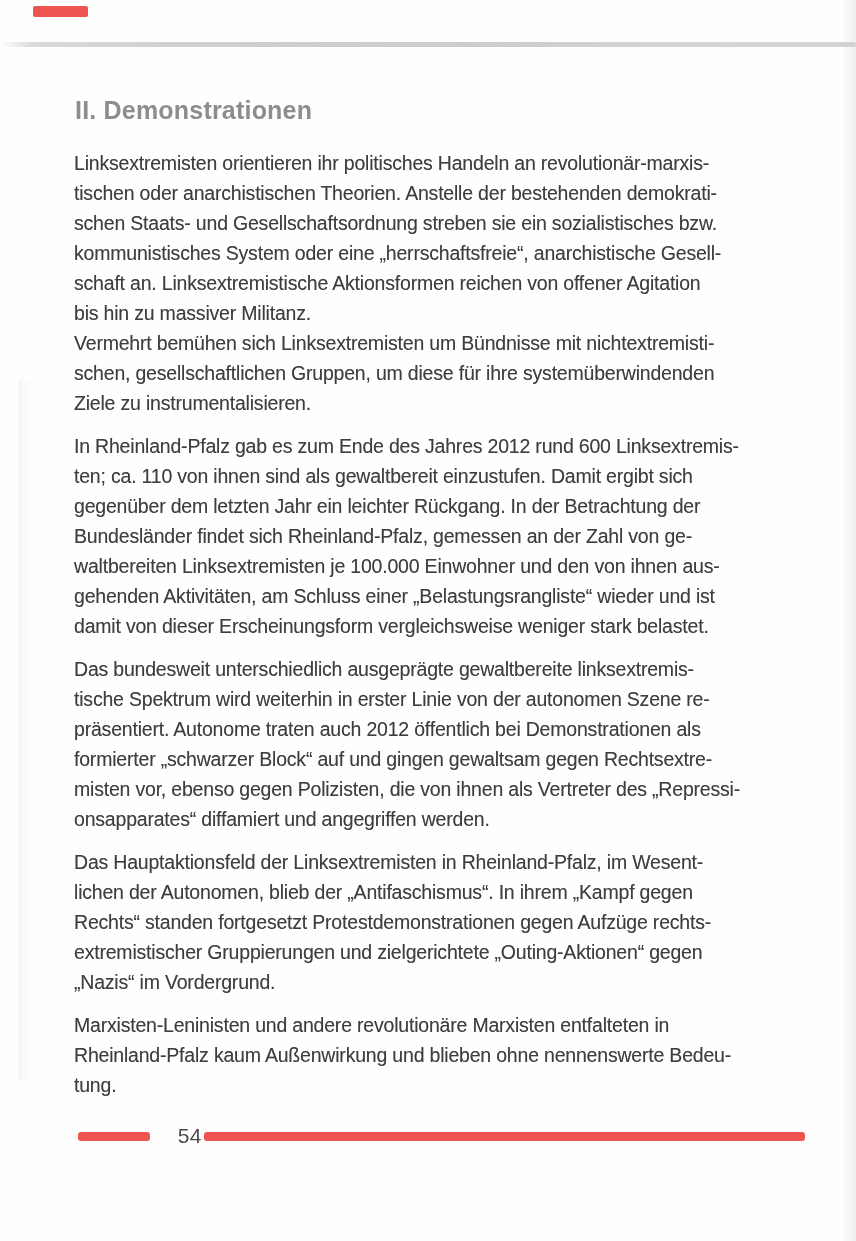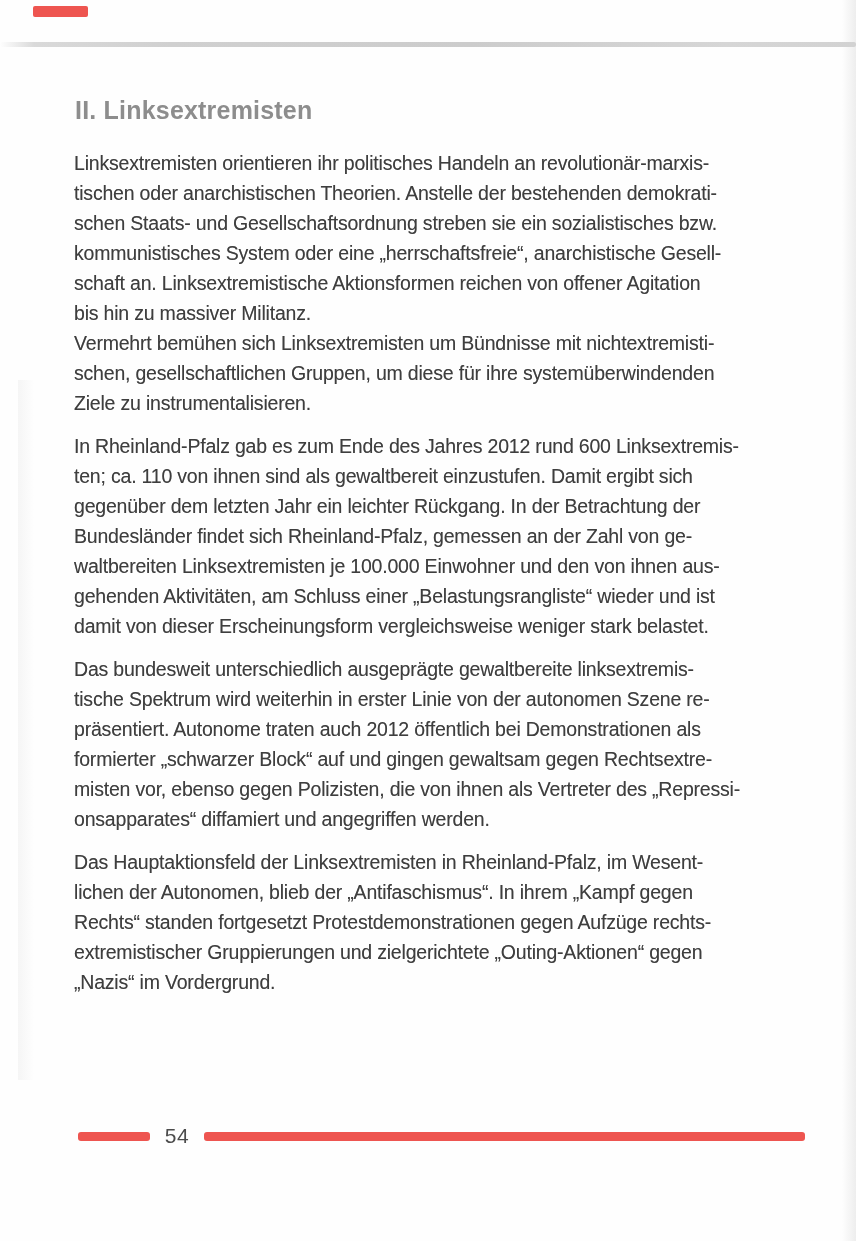--- a/index.html
+++ b/index.html
@@ -80,21 +80,21 @@
   .footer-bar-short {
     position: absolute;
     top: 4px; left: 78px;
     width: 72px; height: 9px;
     border-radius: 3px;
   }
   .footer-page-number {
     position: absolute;
     top: -4px; left: 152px;
     width: 50px;
-    text-align: center;
+    text-align: right;
     font-size: 21px;
     color: #4c4c4c;
     letter-spacing: 0.5px;
   }
   .footer-bar-long {
     position: absolute;
     top: 4px; left: 204px;
     width: 601px; height: 9px;
     border-radius: 3px;
   }
@@ -104,21 +104,21 @@
 
 <div class="page">
 
   <div class="scan-edge-left"></div>
   <div class="scan-edge-right"></div>
 
   <div class="chapter-marker" style="background: rgb(238, 85, 80);"></div>
 
   <div class="top-rule"></div>
 
-  <h1 class="heading">II. Linksextremisten</h1>
+  <h1 class="heading">II. Demonstrationen</h1>
 
   <div class="content">
     <p class="para">Linksextremisten orientieren ihr politisches Handeln an revolutionär-marxis-
 tischen oder anarchistischen Theorien. Anstelle der bestehenden demokrati-
 schen Staats- und Gesellschaftsordnung streben sie ein sozialistisches bzw.
 kommunistisches System oder eine „herrschaftsfreie“, anarchistische Gesell-
 schaft an. Linksextremistische Aktionsformen reichen von offener Agitation
 bis hin zu massiver Militanz.
 Vermehrt bemühen sich Linksextremisten um Bündnisse mit nichtextremisti-
 schen, gesellschaftlichen Gruppen, um diese für ihre systemüberwindenden
@@ -134,20 +134,23 @@
 tische Spektrum wird weiterhin in erster Linie von der autonomen Szene re-
 präsentiert. Autonome traten auch 2012 öffentlich bei Demonstrationen als
 formierter „schwarzer Block“ auf und gingen gewaltsam gegen Rechtsextre-
 misten vor, ebenso gegen Polizisten, die von ihnen als Vertreter des „Repressi-
 onsapparates“ diffamiert und angegriffen werden.</p>
     <p class="para">Das Hauptaktionsfeld der Linksextremisten in Rheinland-Pfalz, im Wesent-
 lichen der Autonomen, blieb der „Antifaschismus“. In ihrem „Kampf gegen
 Rechts“ standen fortgesetzt Protestdemonstrationen gegen Aufzüge rechts-
 extremistischer Gruppierungen und zielgerichtete „Outing-Aktionen“ gegen
 „Nazis“ im Vordergrund.</p>
+    <p class="para">Marxisten-Leninisten und andere revolutionäre Marxisten entfalteten in
+Rheinland-Pfalz kaum Außenwirkung und blieben ohne nennenswerte Bedeu-
+tung.</p>
   </div>
 
   <div class="footer">
     <div class="footer-bar-short" style="background: rgb(238, 85, 80);"></div>
     <div class="footer-page-number">54</div>
     <div class="footer-bar-long" style="background: rgb(238, 85, 80);"></div>
   </div>
 
 </div>
 

